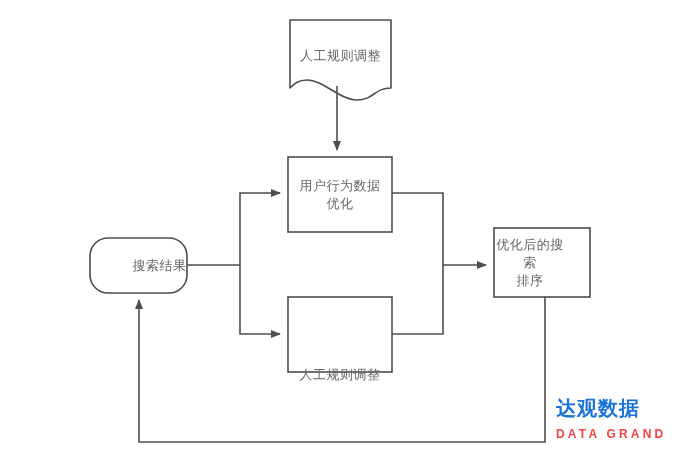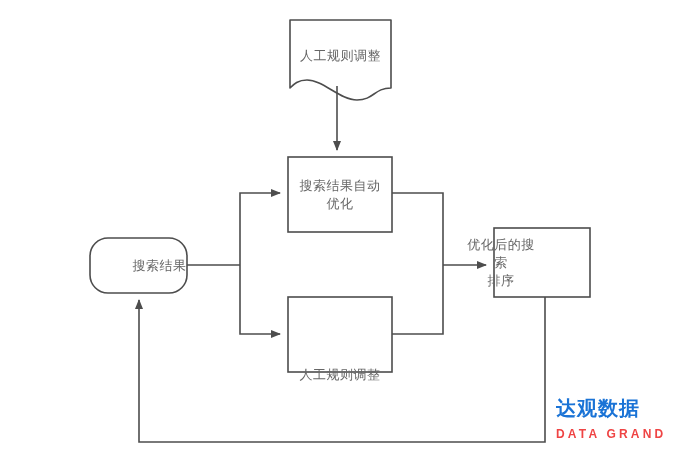--- a/index.html
+++ b/index.html
@@ -99,26 +99,26 @@
 
     <path d="M443,265 L486,265" fill="none" stroke="#4d4d4d" stroke-width="1.6" marker-end="url(#arrowhead)"></path>
 
     <path d="M545,297 L545,442 L139,442 L139,300" fill="none" stroke="#4d4d4d" stroke-width="1.6" marker-end="url(#arrowhead)"></path>
   </svg>
 
   <div class="node-label" style="left:290px; top:36px; width:101px; height:40px;">人工规则调整</div>
 
   <div class="node-label" style="left:90px; top:238px; width:97px; height:55px;padding-left:21px;">搜索结果</div>
 
-  <div class="node-label" style="left:288px; top:157px; width:104px; height:75px;">搜索结果自动
+  <div class="node-label" style="left:288px; top:157px; width:104px; height:75px;">用户行为数据
 优化</div>
 
   <div class="node-label" style="left:288px; top:297px; width:104px; height:75px;margin-top:40px;">人工规则调整</div>
 
-  <div class="node-label" style="left:465px; top:228px; width:72px; height:69px;">优化后的搜索
+  <div class="node-label" style="left:494px; top:228px; width:72px; height:69px;">优化后的搜索
 排序</div>
 
   <div id="brand">
     <div id="brand-cn">达观数据</div>
     <div id="brand-en">DATA GRAND</div>
   </div>
 
 </div>
 
 </body></html>

